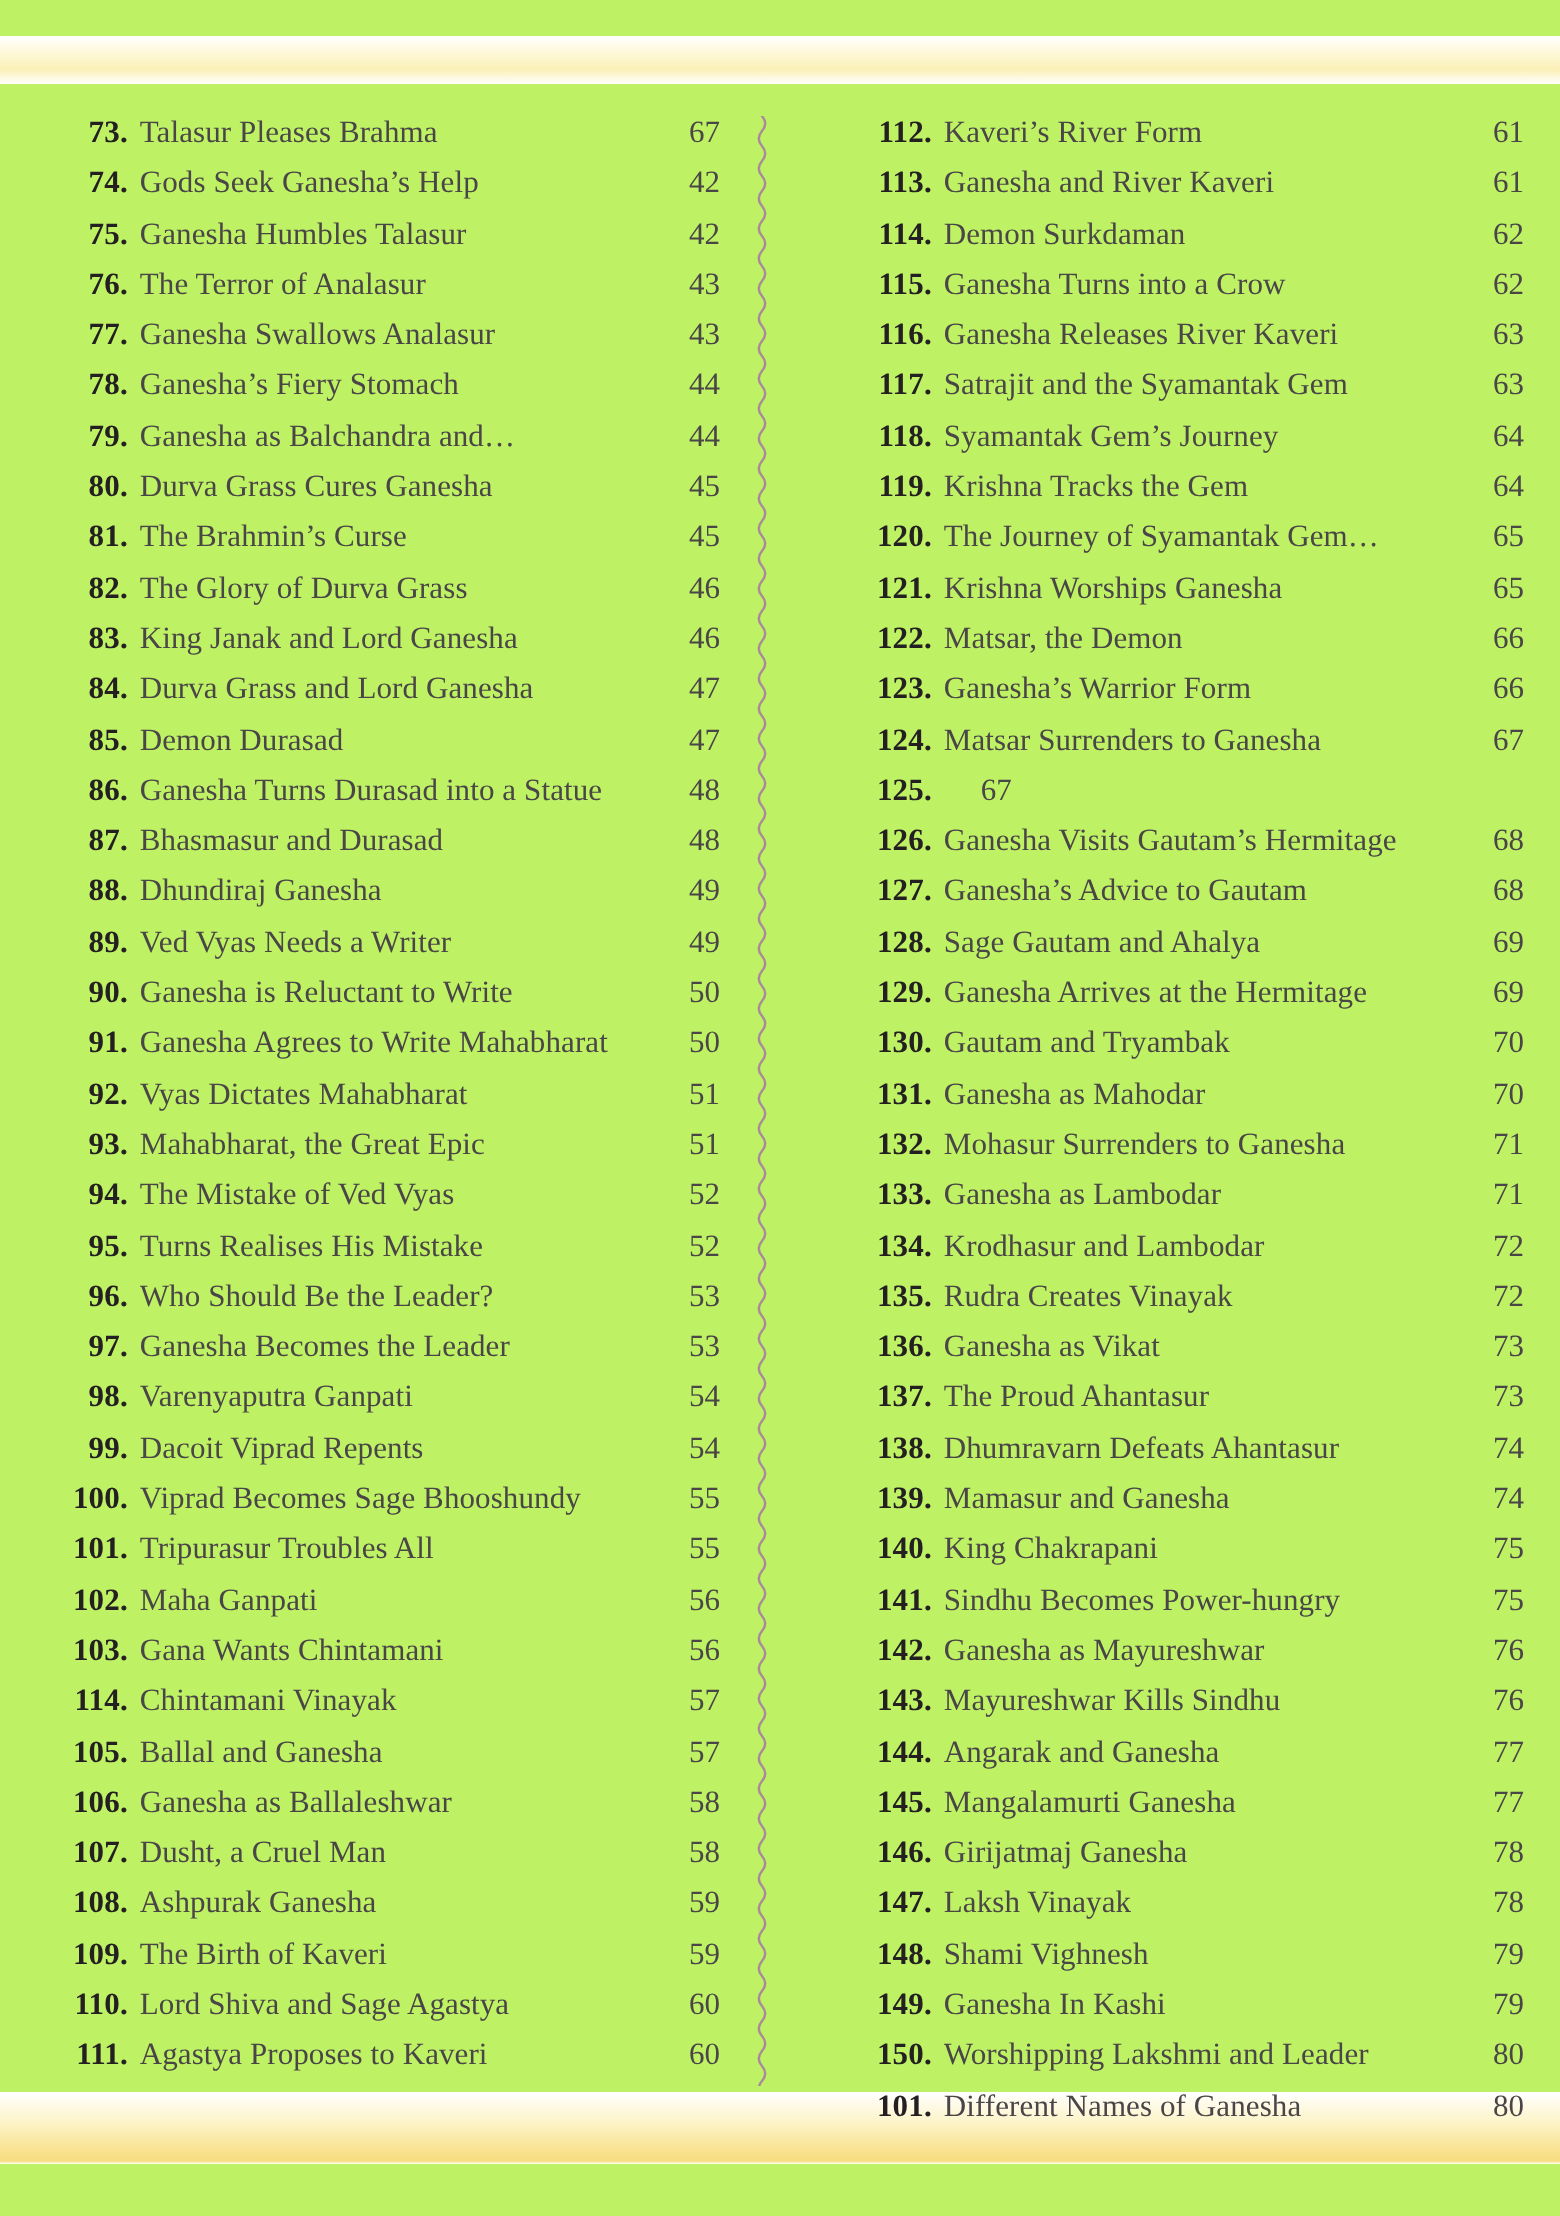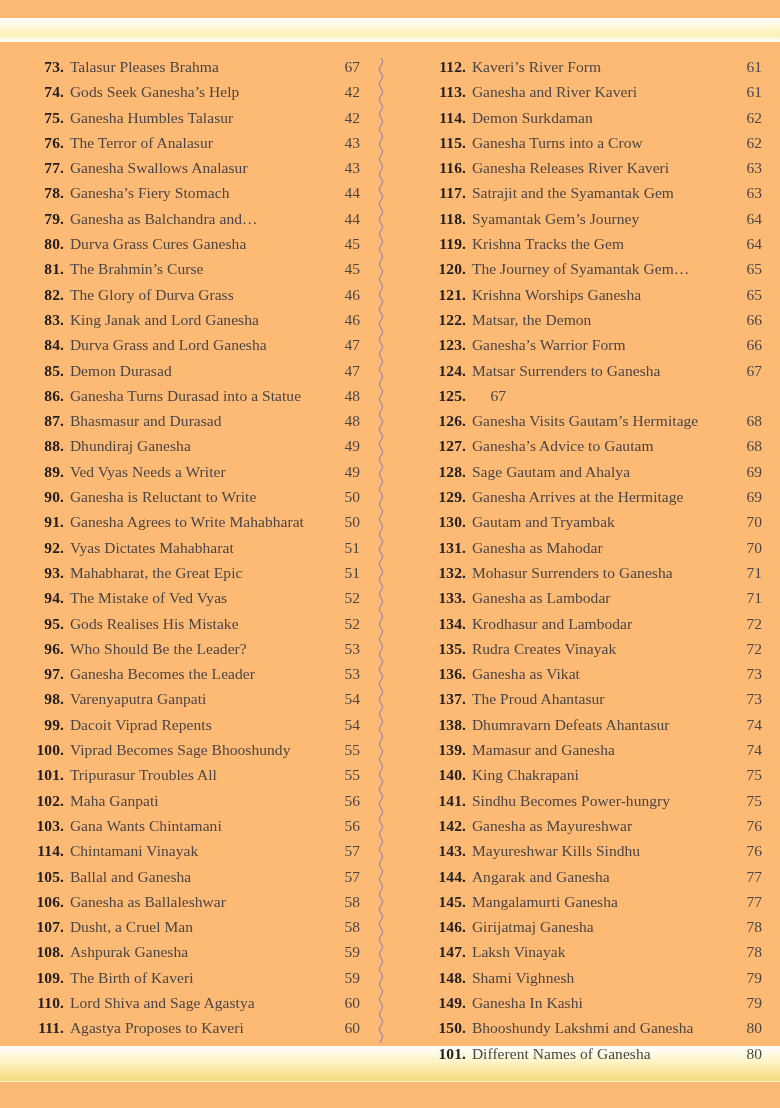--- a/index.html
+++ b/index.html
@@ -6,21 +6,21 @@
   html, body {
     margin: 0;
     padding: 0;
     background: #ffffff;
   }
 
   .page {
     position: relative;
     width: 780px;
     height: 1108px;
-    background: #fdba74;
+    background: #bef264;
     overflow: hidden;
     font-family: "Liberation Serif", "DejaVu Serif", serif;
   }
 
   
   .band-top {
     position: absolute;
     left: 0;
     top: 18px;
     width: 780px;
@@ -255,21 +255,21 @@
         </div>
         <div class="toc-row">
           <span class="toc-num">94</span>
           <span class="toc-dot">.</span>
           <span class="toc-title">The Mistake of Ved Vyas</span>
           <span class="toc-page">52</span>
         </div>
         <div class="toc-row">
           <span class="toc-num">95</span>
           <span class="toc-dot">.</span>
-          <span class="toc-title">Gods Realises His Mistake</span>
+          <span class="toc-title">Turns Realises His Mistake</span>
           <span class="toc-page">52</span>
         </div>
         <div class="toc-row">
           <span class="toc-num">96</span>
           <span class="toc-dot">.</span>
           <span class="toc-title">Who Should Be the Leader?</span>
           <span class="toc-page">53</span>
         </div>
         <div class="toc-row">
           <span class="toc-num">97</span>
@@ -586,21 +586,21 @@
         </div>
         <div class="toc-row">
           <span class="toc-num">149</span>
           <span class="toc-dot">.</span>
           <span class="toc-title">Ganesha In Kashi</span>
           <span class="toc-page">79</span>
         </div>
         <div class="toc-row">
           <span class="toc-num">150</span>
           <span class="toc-dot">.</span>
-          <span class="toc-title">Bhooshundy Lakshmi and Ganesha</span>
+          <span class="toc-title">Worshipping Lakshmi and Leader</span>
           <span class="toc-page">80</span>
         </div>
         <div class="toc-row">
           <span class="toc-num">101</span>
           <span class="toc-dot">.</span>
           <span class="toc-title">Different Names of Ganesha</span>
           <span class="toc-page">80</span>
         </div>
       </div>
   </div>

